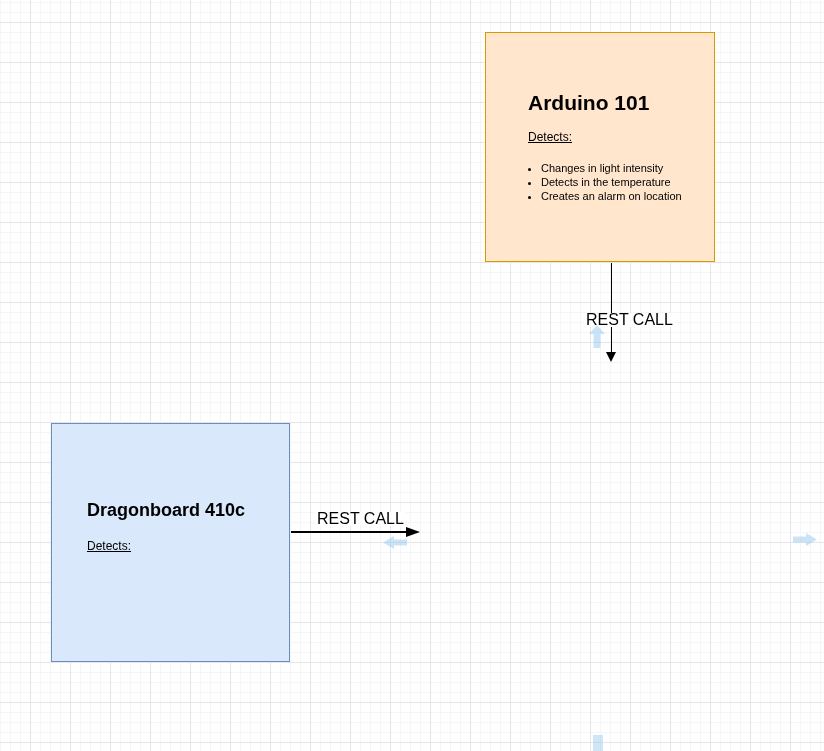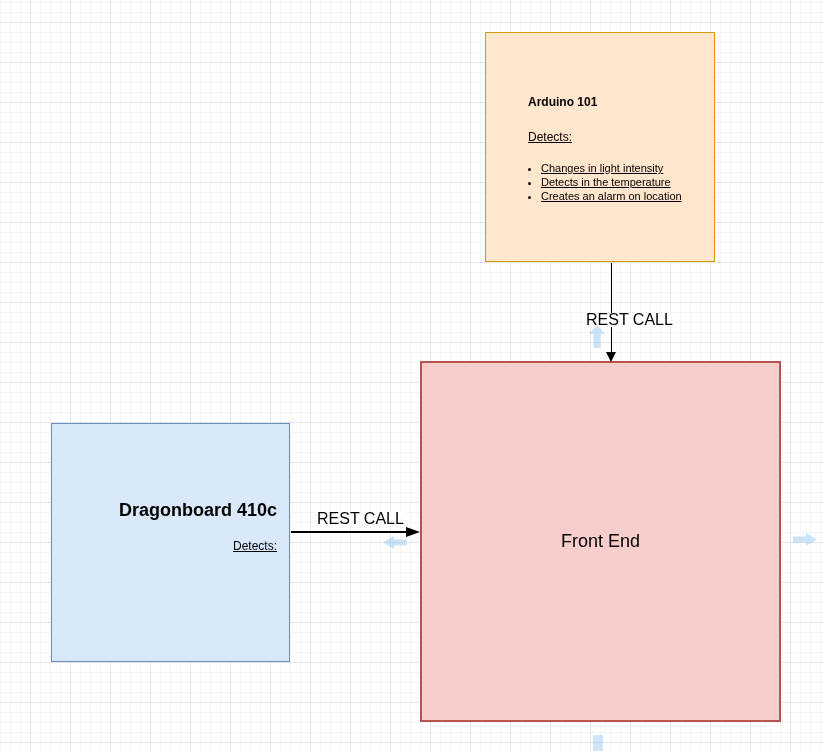--- a/index.html
+++ b/index.html
@@ -23,34 +23,34 @@
     background-position: 30px 22px, 30px 22px, 0px 2px, 0px 2px;
   }
   .node { position: absolute; box-sizing: border-box; }
 
   
   .node-arduino {
     left: 485px; top: 32px; width: 230px; height: 230px;
     background: #FFE6CC; border: 1px solid #D79B00;
   }
   .node-arduino .node-body { padding: 60px 10px 0 42px; }
-  .node-arduino .node-title { font-size: 12px; font-weight: bold; line-height: 19px; }
+  .node-arduino .node-title { font-size: 21px; font-weight: bold; line-height: 19px; }
   .node-arduino .node-bullets { margin: 17px 0 0 0; padding-left: 13px; font-size: 11px; line-height: 14px; }
 
   
   .node-dragonboard {
     left: 51px; top: 423px; width: 239px; height: 239px;
     background: #DAE8FC; border: 1px solid #6C8EBF;
   }
-  .node-dragonboard .node-body { padding: 76px 12px 0 35px; text-align: right; }
+  .node-dragonboard .node-body { padding: 76px 12px 0 35px; }
   .node-dragonboard .node-title { font-size: 18px; font-weight: bold; line-height: 21px; }
   .node-dragonboard .node-bullets { margin: 14px 0 0 0; padding-left: 7px; font-size: 11px; line-height: 13px; }
 
   .node-subtitle { font-size: 12px; line-height: 14px; text-decoration: underline; margin-top: 18px; }
-  .node-bullets li { margin: 0; text-decoration: underline; }
+  .node-bullets li { margin: 0; }
 
   
   .node-frontend {
     left: 420px; top: 361px; width: 361px; height: 361px;
     background: #F8CECC; border: 2px solid #B85450;
     display: flex; align-items: center; justify-content: center;
   }
   .node-frontend .node-title { font-size: 18px; font-weight: normal; }
 
   
@@ -102,23 +102,20 @@
     </div>
   </div>
 
   <div class="node node-dragonboard">
     <div class="node-body">
       <div class="node-title">Dragonboard 410c</div>
       <div class="node-subtitle">Detects:</div>
     </div>
   </div>
 
-  <div class="node node-frontend">
-    <div class="node-title">Front End</div>
-  </div>
 
   <div class="edge-line edge-v-line"></div>
   <div class="arrowhead arrowhead-down"></div>
   <div class="edge-label edge-label-v">REST CALL</div>
 
   <div class="edge-line edge-h-line"></div>
   <div class="arrowhead arrowhead-right"></div>
   <div class="edge-label edge-label-h">REST CALL</div>
 
   <svg class="hint hint-up" width="16" height="23" viewBox="0 0 16 23">

